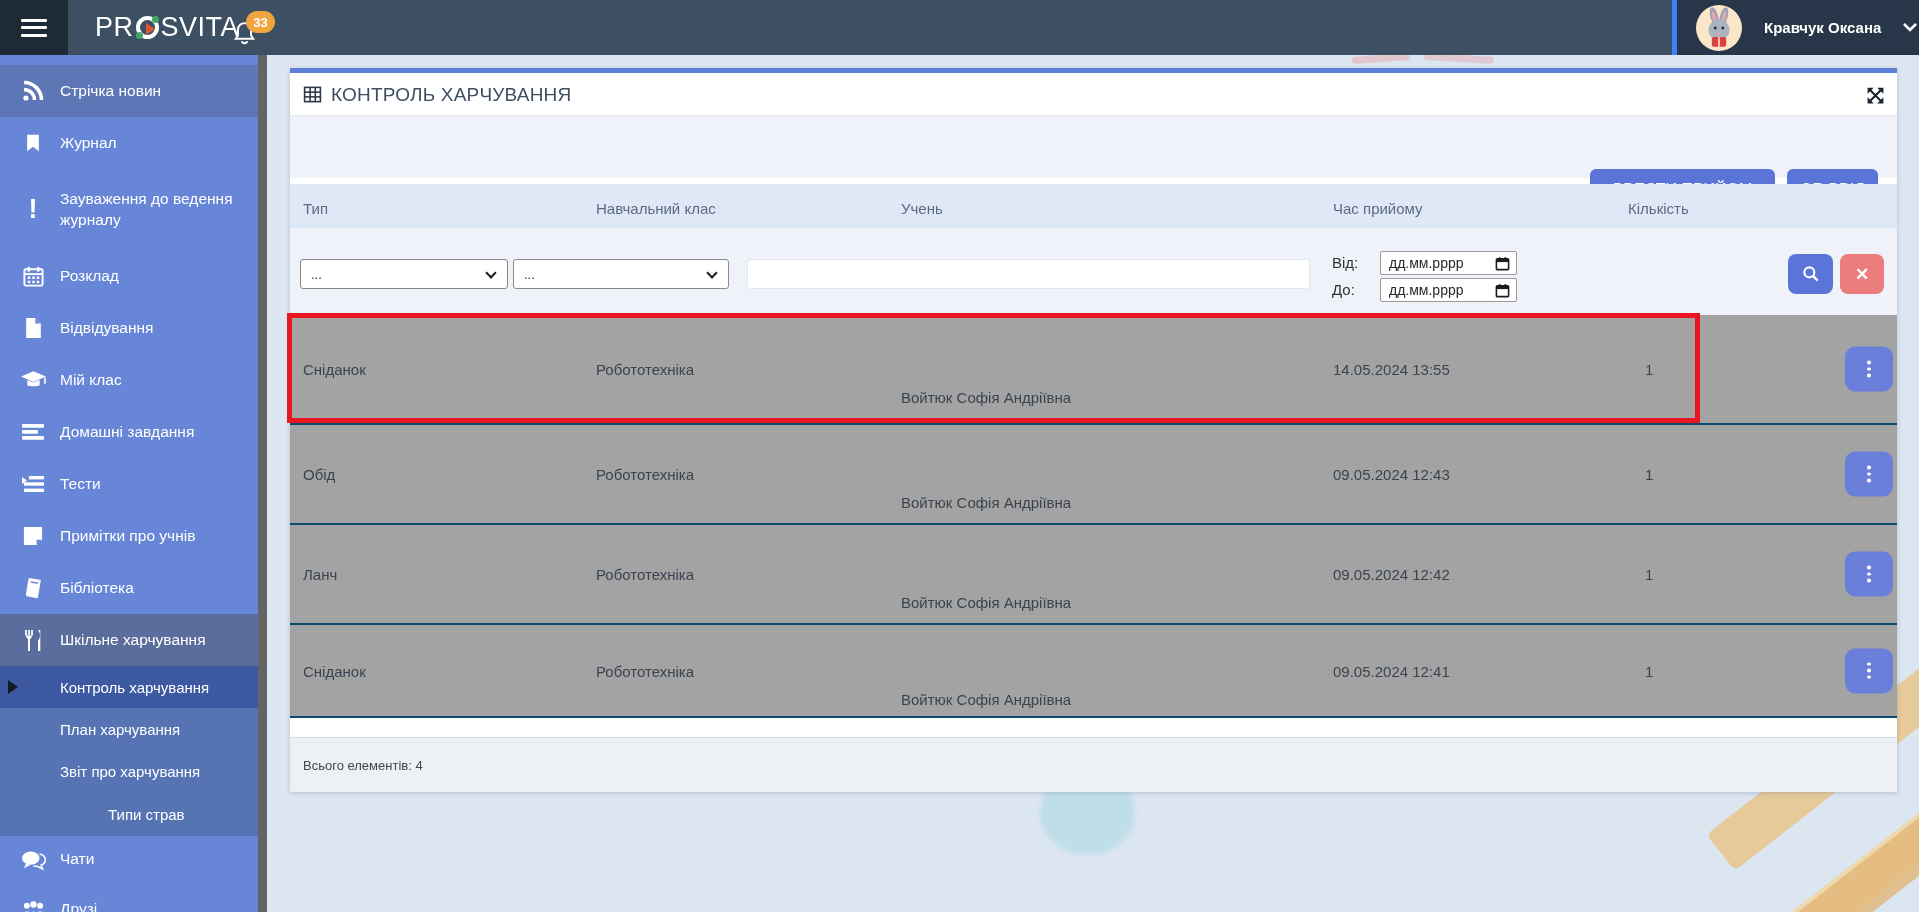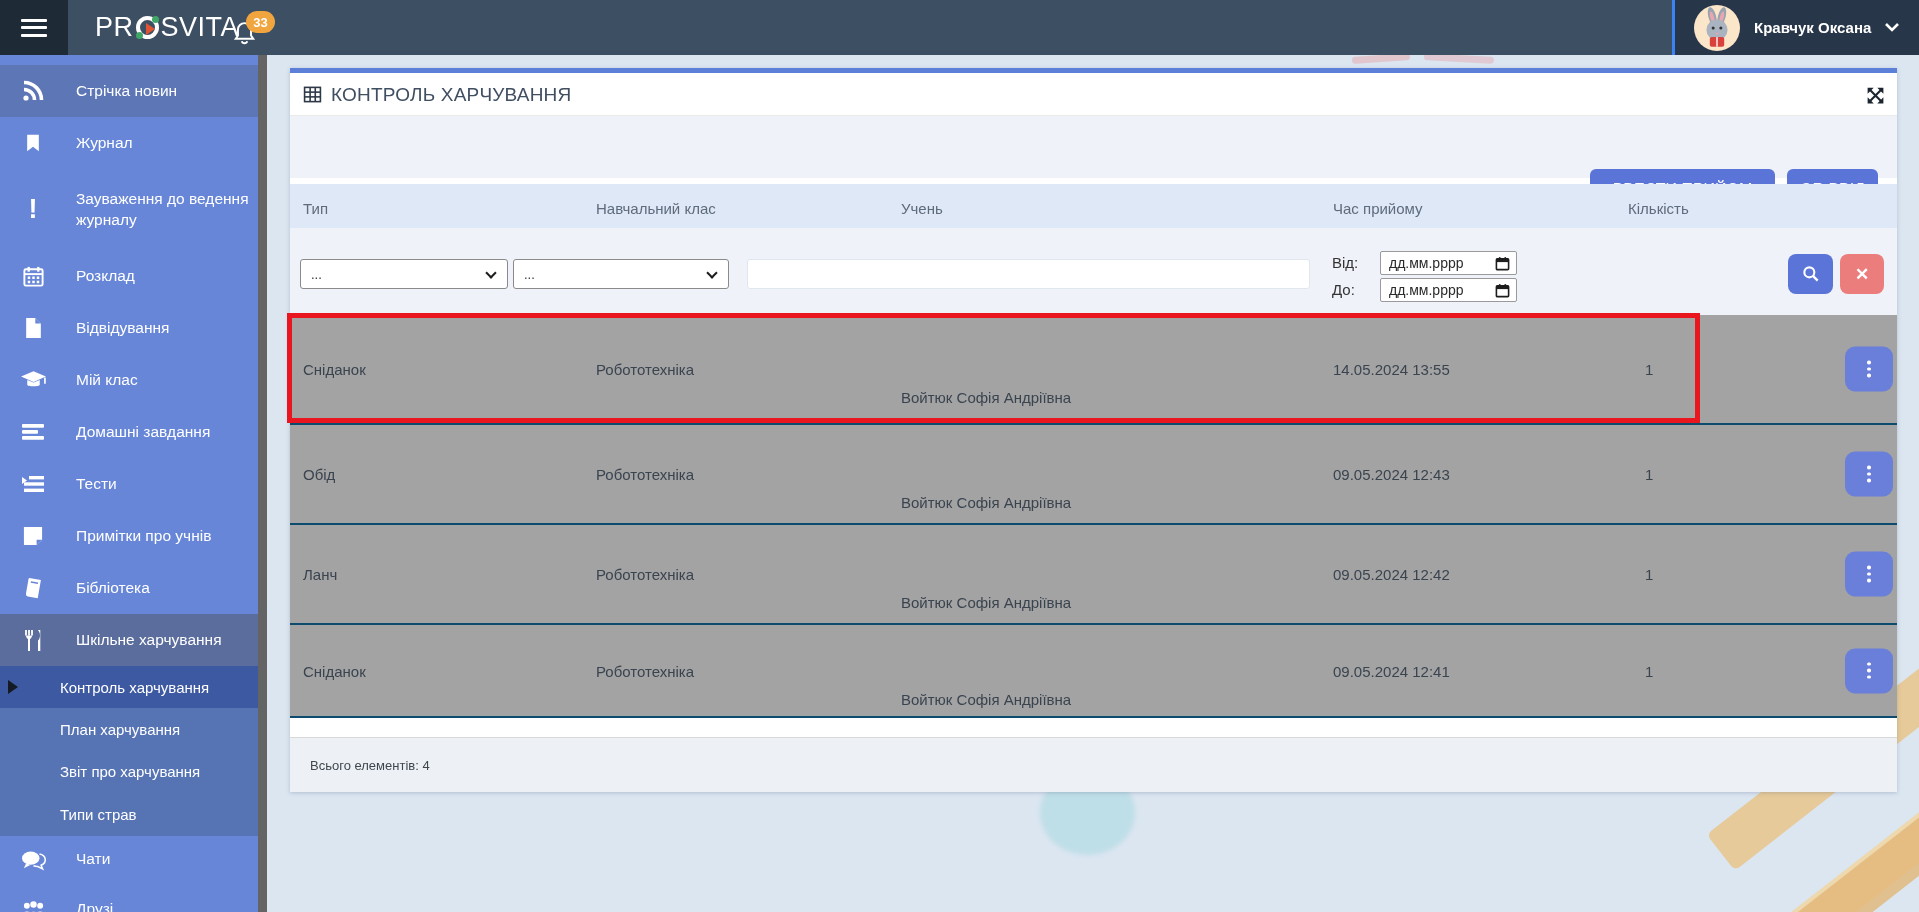--- a/index.html
+++ b/index.html
@@ -24,35 +24,35 @@
   .hamburger-block { position:absolute; left:0; top:0; width:68px; height:55px; background:#1f2a37; display:flex; align-items:center; justify-content:center; cursor:pointer; }
   .hamburger { width:26px; height:18px; display:flex; flex-direction:column; justify-content:space-between; }
   .hamburger i { display:block; height:3px; background:#fff; border-radius:1px; }
   .logo { position:absolute; left:95px; top:0; height:55px; display:flex; align-items:center; color:#fff; font-weight:normal; font-size:27px; letter-spacing:.5px; }
   .logo-o { width:23px; height:23px; border:4px solid #fff; border-radius:50%; margin:0 2px; position:relative; display:inline-block; }
   .logo-o .play { position:absolute; left:6px; top:3px; width:0; height:0; border-left:9px solid #df5435; border-top:6.5px solid transparent; border-bottom:6.5px solid transparent; }
   .logo-o .dot-tr { position:absolute; right:-4px; top:-4px; width:7px; height:7px; border-radius:50%; background:#3fa866; }
   .logo-o .dot-bl { position:absolute; left:-4px; bottom:-4px; width:7px; height:7px; border-radius:50%; background:#3fa866; }
   .bell-wrap { position:absolute; left:232px; top:20px; cursor:pointer; }
   .badge { position:absolute; left:246px; top:11px; min-width:29px; height:22px; padding:8px 6px; background:#f1a53e; border-radius:11px; color:#fff; font-size:13px; font-weight:bold; display:flex; align-items:center; justify-content:center; z-index:2; }
-  .user-block { position:absolute; right:0; top:0; width:247px; height:55px; background:#273648; border-left:3px solid #3b82f6; display:flex; align-items:center; gap:14px; padding-left:19px; cursor:pointer; }
+  .user-block { position:absolute; right:0; top:0; width:247px; height:55px; background:#273648; border-left:5px solid #3b82f6; display:flex; align-items:center; gap:22px; padding-left:19px; cursor:pointer; }
   .avatar { width:46px; height:46px; border-radius:50%; background:#fbe6c9; flex:0 0 auto; display:flex; align-items:center; justify-content:center; overflow:hidden; }
   .user-name { color:#fff; font-weight:bold; font-size:15px; white-space:nowrap; }
 
   
   .sidebar { position:absolute; left:0; top:55px; width:258px; height:857px; background:#6786d7; z-index:5; overflow:hidden; padding-top:10px; }
-  .side-item { display:flex; align-items:center; padding-left:16px; color:#fff; font-size:15.5px; height:52px; cursor:pointer;gap:16px; }
+  .side-item { display:flex; align-items:center; padding-left:16px; color:#fff; font-size:15.5px; height:52px; cursor:pointer; }
   .side-item .icn { width:34px; min-width:34px; display:flex; justify-content:center; align-items:center; margin-right:10px; }
   .side-label { max-width:178px; line-height:1.32; }
   .shade-news { background:#5d77b6; }
   .shade-meal { background:#5b6d9c; }
   .item-two { height:81px; }
   .submenu { background:#5673b3; }
   .sub-item { position:relative; display:flex; align-items:center; height:42px; padding-left:60px; color:#fff; font-size:15px; cursor:pointer; }
-  .sub-item.tall { height:44px; }
+  .sub-item.tall { height:44px;margin-left:48px; }
   .sub-item.active { background:#3d59a1; }
   .sub-item.active::before { content:""; position:absolute; left:8px; top:50%; margin-top:-7px; width:0; height:0; border-left:10px solid #151b24; border-top:7px solid transparent; border-bottom:7px solid transparent; }
   .chats-item { height:47px; }
   .excl { font-weight:800; font-size:27px; line-height:1; }
   .side-scrollbar { position:absolute; left:258px; top:55px; width:9px; height:857px; background:#646464; z-index:5; cursor:pointer; }
 
   
   .panel { position:absolute; left:290px; top:68px; width:1607px; height:724px; background:#fff; border-top:5px solid #5c80d8; box-shadow:0 1px 4px rgba(60,80,110,.25); z-index:2; }
   .panel-header { position:absolute; left:0; top:0; width:100%; height:43px; background:#fff; border-bottom:1px solid #eaeaea; }
   .title-wrap { position:absolute; left:13px; top:0; height:43px; display:flex; align-items:center; gap:9px; }
@@ -85,21 +85,21 @@
   .trow { position:relative; width:100%; border-bottom:2px solid #0c4a6e; background:#a3a3a3; }
   .r1 { height:110px; } .r2,.r3 { height:100px;padding-left:32px; } .r4 { height:93px; }
   .spacer-row { height:19px; background:#fff; }
   .td { position:absolute; top:50%; transform:translateY(-50%); font-size:15px; color:#3a444f; white-space:nowrap; }
   .td-type { left:13px; } .td-class { left:306px; } .td-student { left:611px;margin-top:28px; } .td-time { left:1043px; } .td-qty { left:1355px; }
   .row-menu-btn { position:absolute; left:1555px; top:50%; transform:translateY(-50%); width:48px; height:45px; background:#6a7fd9; border:none; border-radius:10px; display:flex; flex-direction:column; align-items:center; justify-content:center; gap:3px; cursor:pointer; }
   .row-menu-btn i { width:3.5px; height:3.5px; border-radius:50%; background:#fff; display:block; }
 
   .highlight-box { position:absolute; left:-3px; top:240px; width:1413px; height:110px; border:5px solid #e9151f; z-index:3; pointer-events:none; }
 
-  .panel-footer { position:absolute; left:0; top:664px; width:100%; height:55px; background:#edf1f6; border-top:1px solid #d9d9d9; display:flex; align-items:center; padding-left:20px; }
+  .panel-footer { position:absolute; left:0; top:664px; width:100%; height:55px; background:#edf1f6; border-top:1px solid #d9d9d9; display:flex; align-items:center; padding-left:13px; }
   .footer-text { font-size:13px; color:#3f474e; }
 </style>
 </head>
 <body>
 
 <div class="deco deco-pencil1"></div>
 <div class="deco deco-pencil2"></div>
 <div class="deco deco-pencil3"></div>
 <div class="deco deco-teal"></div>
 <div class="deco deco-pink1"></div>

